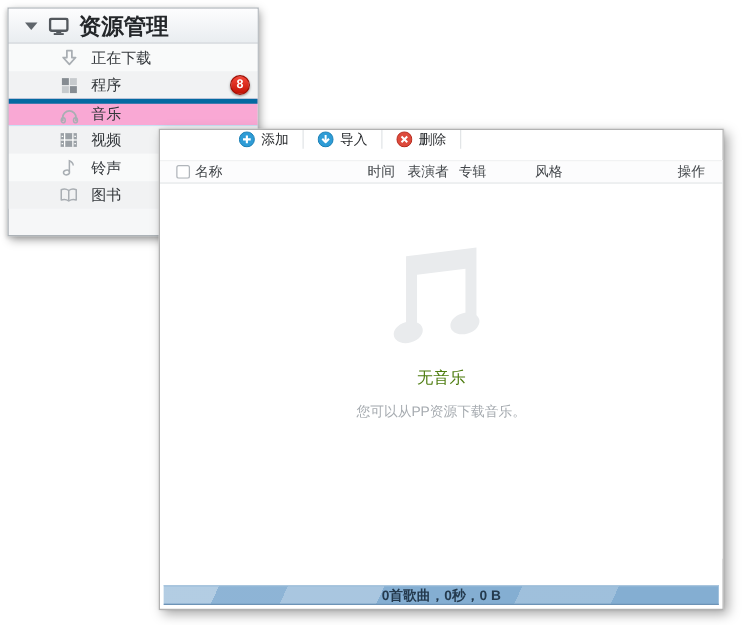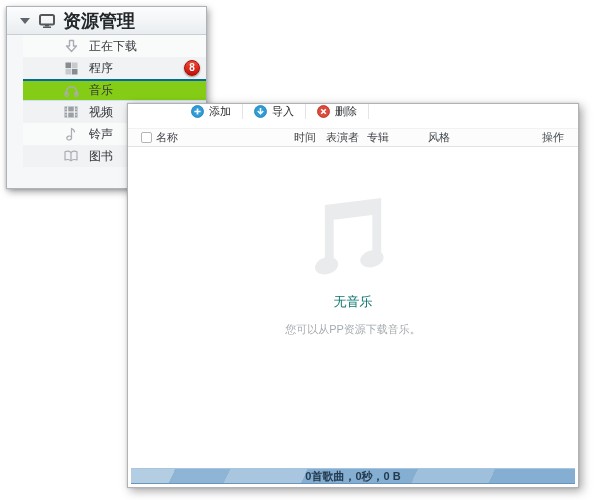--- a/index.html
+++ b/index.html
@@ -20,27 +20,27 @@
     border-bottom:1px solid #c9ced3;
     font-size:18px; font-weight:bold; color:#24272a;
   }
   .caret {
     width:0; height:0; border-left:5px solid transparent; border-right:5px solid transparent;
     border-top:6px solid #5f656b; margin-right:9px;
   }
   .hdr-icon { margin-right:8px; display:flex; }
   .sidebar-item {
     height:22px; display:flex; align-items:center; padding-left:40px;
-    font-size:12px; color:#33373b; position:relative;margin-left:16px;
+    font-size:12px; color:#33373b; position:relative;
   }
   .sidebar-item:nth-child(odd)  { background:#f1f2f3; }
   .sidebar-item:nth-child(even) { background:#f9fafa; }
   .sidebar-item.selected {
-    background:#84cc16;
-    border-top:2px solid #0369a1; border-bottom:1px solid #c9e2f4;
+    background:#f9a8d4;
+    border-top:4px solid #0369a1; border-bottom:1px solid #c9e2f4;align-items:flex-end;
   }
   .item-icon { width:16px; height:16px; display:flex; align-items:center; justify-content:center; margin-right:10px; }
   .badge {
     position:absolute; right:6px; top:3px; width:16px; height:16px; border-radius:50%;
     background:linear-gradient(#f4473a,#c21104); border:1px solid #9d0e04;
     color:#fff; font-size:10px; font-weight:bold; text-align:center; line-height:14px;
     box-shadow:0 1px 2px rgba(0,0,0,.4);
   }
 
   
@@ -66,21 +66,21 @@
   .col-check { width:28px; display:flex; justify-content:flex-end; }
   .checkbox {
     width:11px; height:11px; background:#fff; border:1px solid #b0b5ba; border-radius:2px;
     margin-right:4px;
   }
   .col-name{width:138px;} .col-time{width:32px;} .col-performer{width:41px;}
   .col-album{width:61px;} .col-genre{width:70px;} .col-size{width:44px;margin-top:32px;} .col-action{width:50px;}
 
   .content { position:relative; height:300px; background:#fff; }
   .empty-state { text-align:center; padding-top:44px; }
-  .empty-title { margin-top:14px; font-size:13px; color:#0f766e; }
+  .empty-title { margin-top:14px; font-size:13px; color:#4d7c0f; }
   .empty-hint  { margin-top:11px; font-size:11px; color:#a6abb0; }
 
   .statusbar {
     position:absolute; left:3px; right:3px; bottom:3px; height:16px;
     background:#84aed2;
     background-image:
       linear-gradient(115deg, rgba(255,255,255,.38) 0 40px, rgba(255,255,255,.08) 40px 90px,
                       rgba(255,255,255,.30) 90px 160px, rgba(255,255,255,0) 160px 260px,
                       rgba(255,255,255,.22) 260px 330px, rgba(255,255,255,0) 330px);
     border-top:1px solid #a9c5dd; border-bottom:1px solid #6d93b6;

